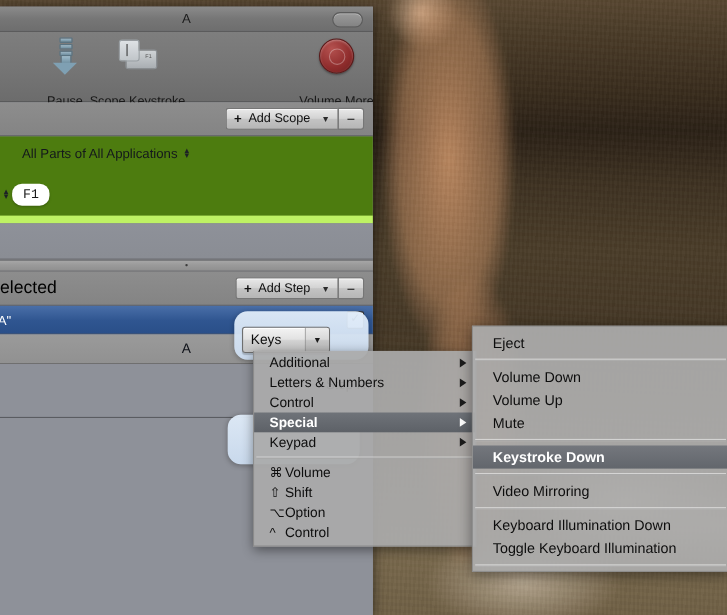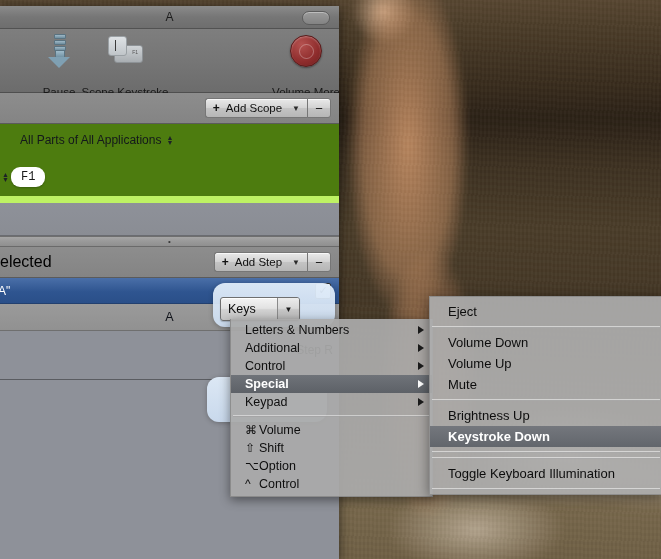--- a/index.html
+++ b/index.html
@@ -485,25 +485,25 @@
   <div class="glow" id="glow-keys"></div>
   <div class="glow" id="glow-sub"></div>
 
   <div id="keys-button">
     <span class="kb-label">Keys</span>
     <span class="kb-arrow">▼</span>
   </div>
 
   <div id="keys-menu">
     <div class="mi">
+      <span>Additional</span>
+      <span class="arrow"></span>
+    </div>
+    <div class="mi">
       <span>Letters &amp; Numbers</span>
-      <span class="arrow"></span>
-    </div>
-    <div class="mi">
-      <span>Additional</span>
       <span class="arrow"></span>
     </div>
     <div class="mi">
       <span>Control</span>
       <span class="arrow"></span>
     </div>
     <div class="mi sel">
       <span>Special</span>
       <span class="arrow"></span>
     </div>
@@ -543,30 +543,33 @@
       <span>Volume Down</span>
     </div>
     <div class="mi">
       <span>Volume Up</span>
     </div>
     <div class="mi">
       <span>Mute</span>
     </div>
     <div class="sep"></div>
 
-    <div class="mi">
-      <span>Brightness Up</span>
-    </div>
     <div class="mi sel">
       <span>Keystroke Down</span>
     </div>
     <div class="sep"></div>
 
+    <div class="mi">
+      <span>Video Mirroring</span>
+    </div>
     <div class="sep"></div>
 
     <div class="mi">
+      <span>Keyboard Illumination Down</span>
+    </div>
+    <div class="mi">
       <span>Toggle Keyboard Illumination</span>
     </div>
     <div class="sep"></div>
 
   </div>
 
 </div>
 
 </body></html>

